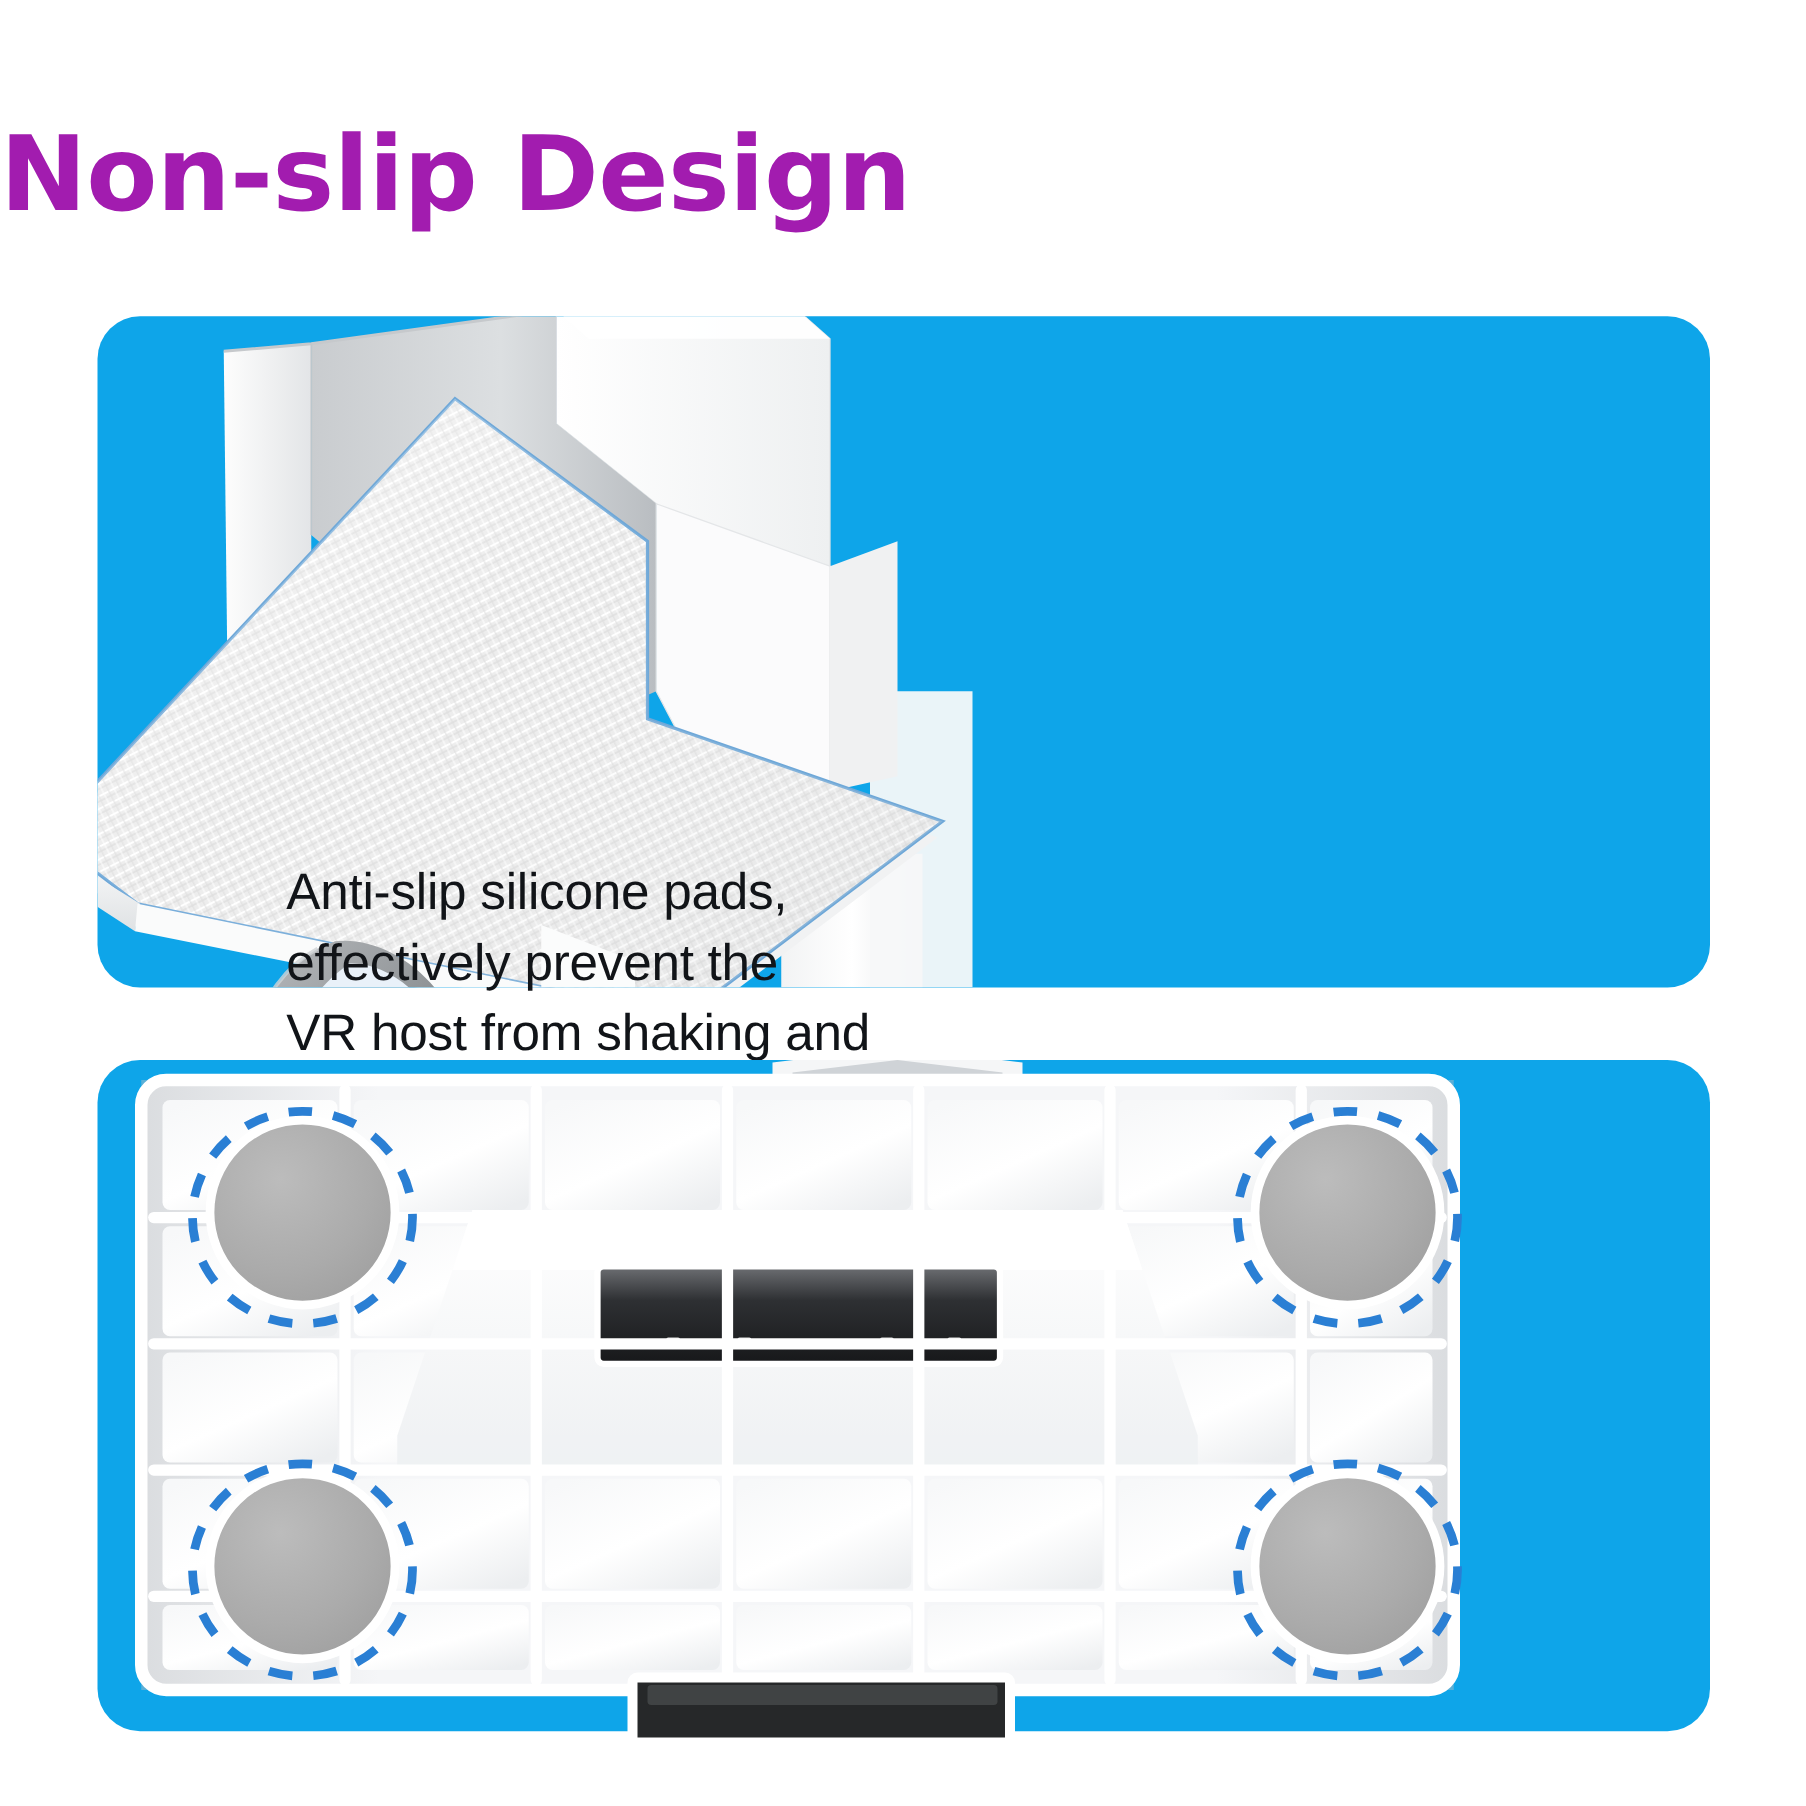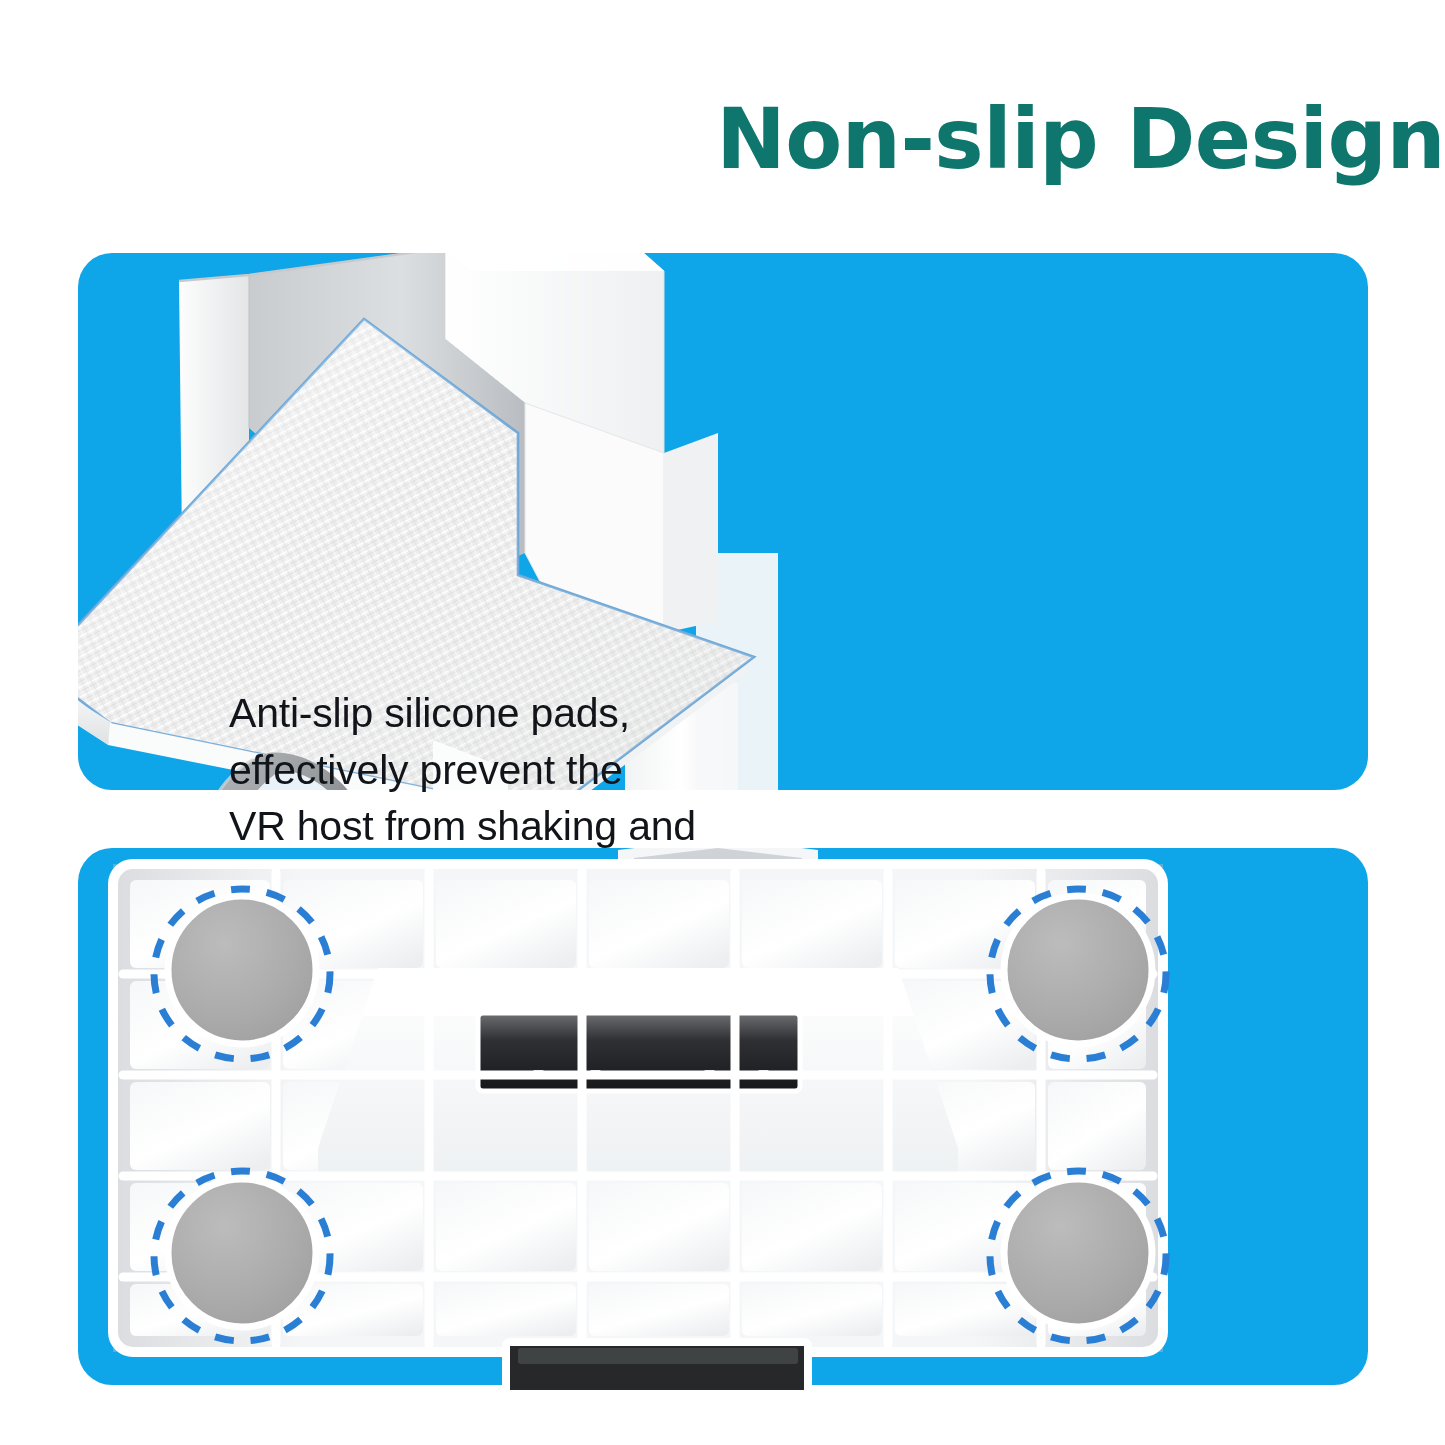--- a/index.html
+++ b/index.html
@@ -20,26 +20,26 @@
     inset: 0;
     background: #ffffff;
   }
 
   
   .title {
     position: absolute;
     left: 0;
     top: 98px;
     width: 1445px;
-    text-align: right;
+    text-align: left;
     font-family: "DejaVu Sans", sans-serif;
     font-size: 83px;
     font-weight: 700;
     letter-spacing: -0.5px;
-    color: #0f766e;
+    color: #a21caf;
     line-height: 1.0;
     white-space: nowrap;
   }
 
   
   .panel {
     position: absolute;
     background: #0ea5e9;
     border-radius: 34px;
     overflow: visible;

